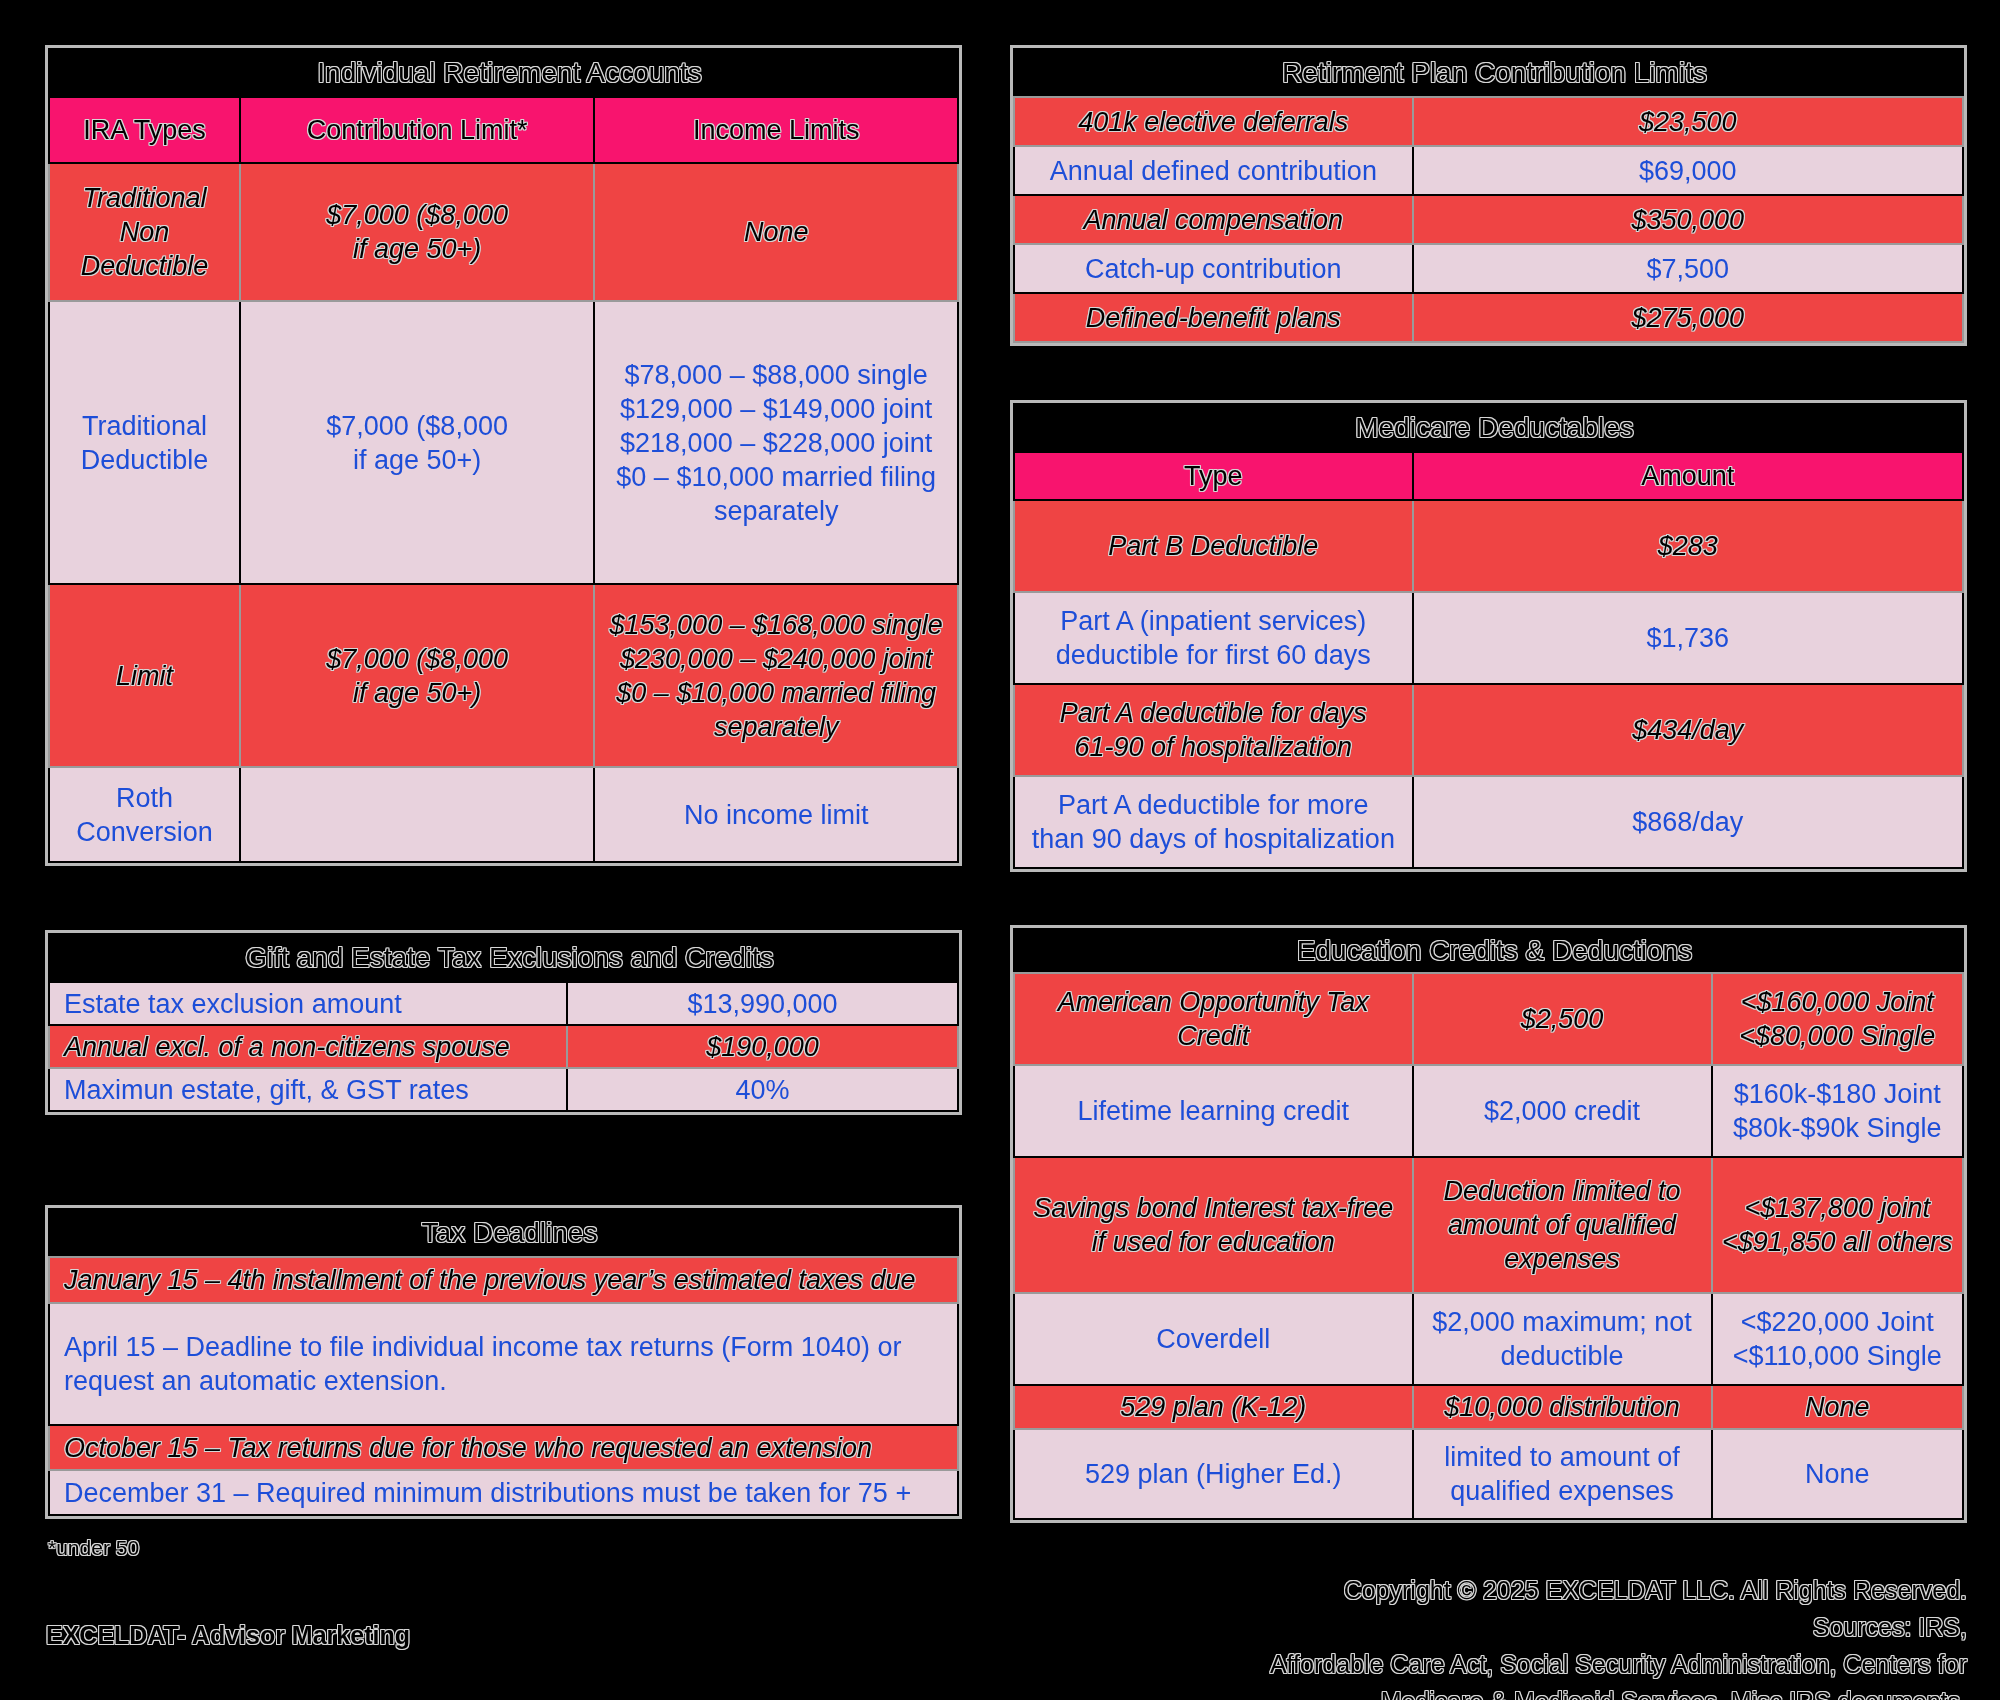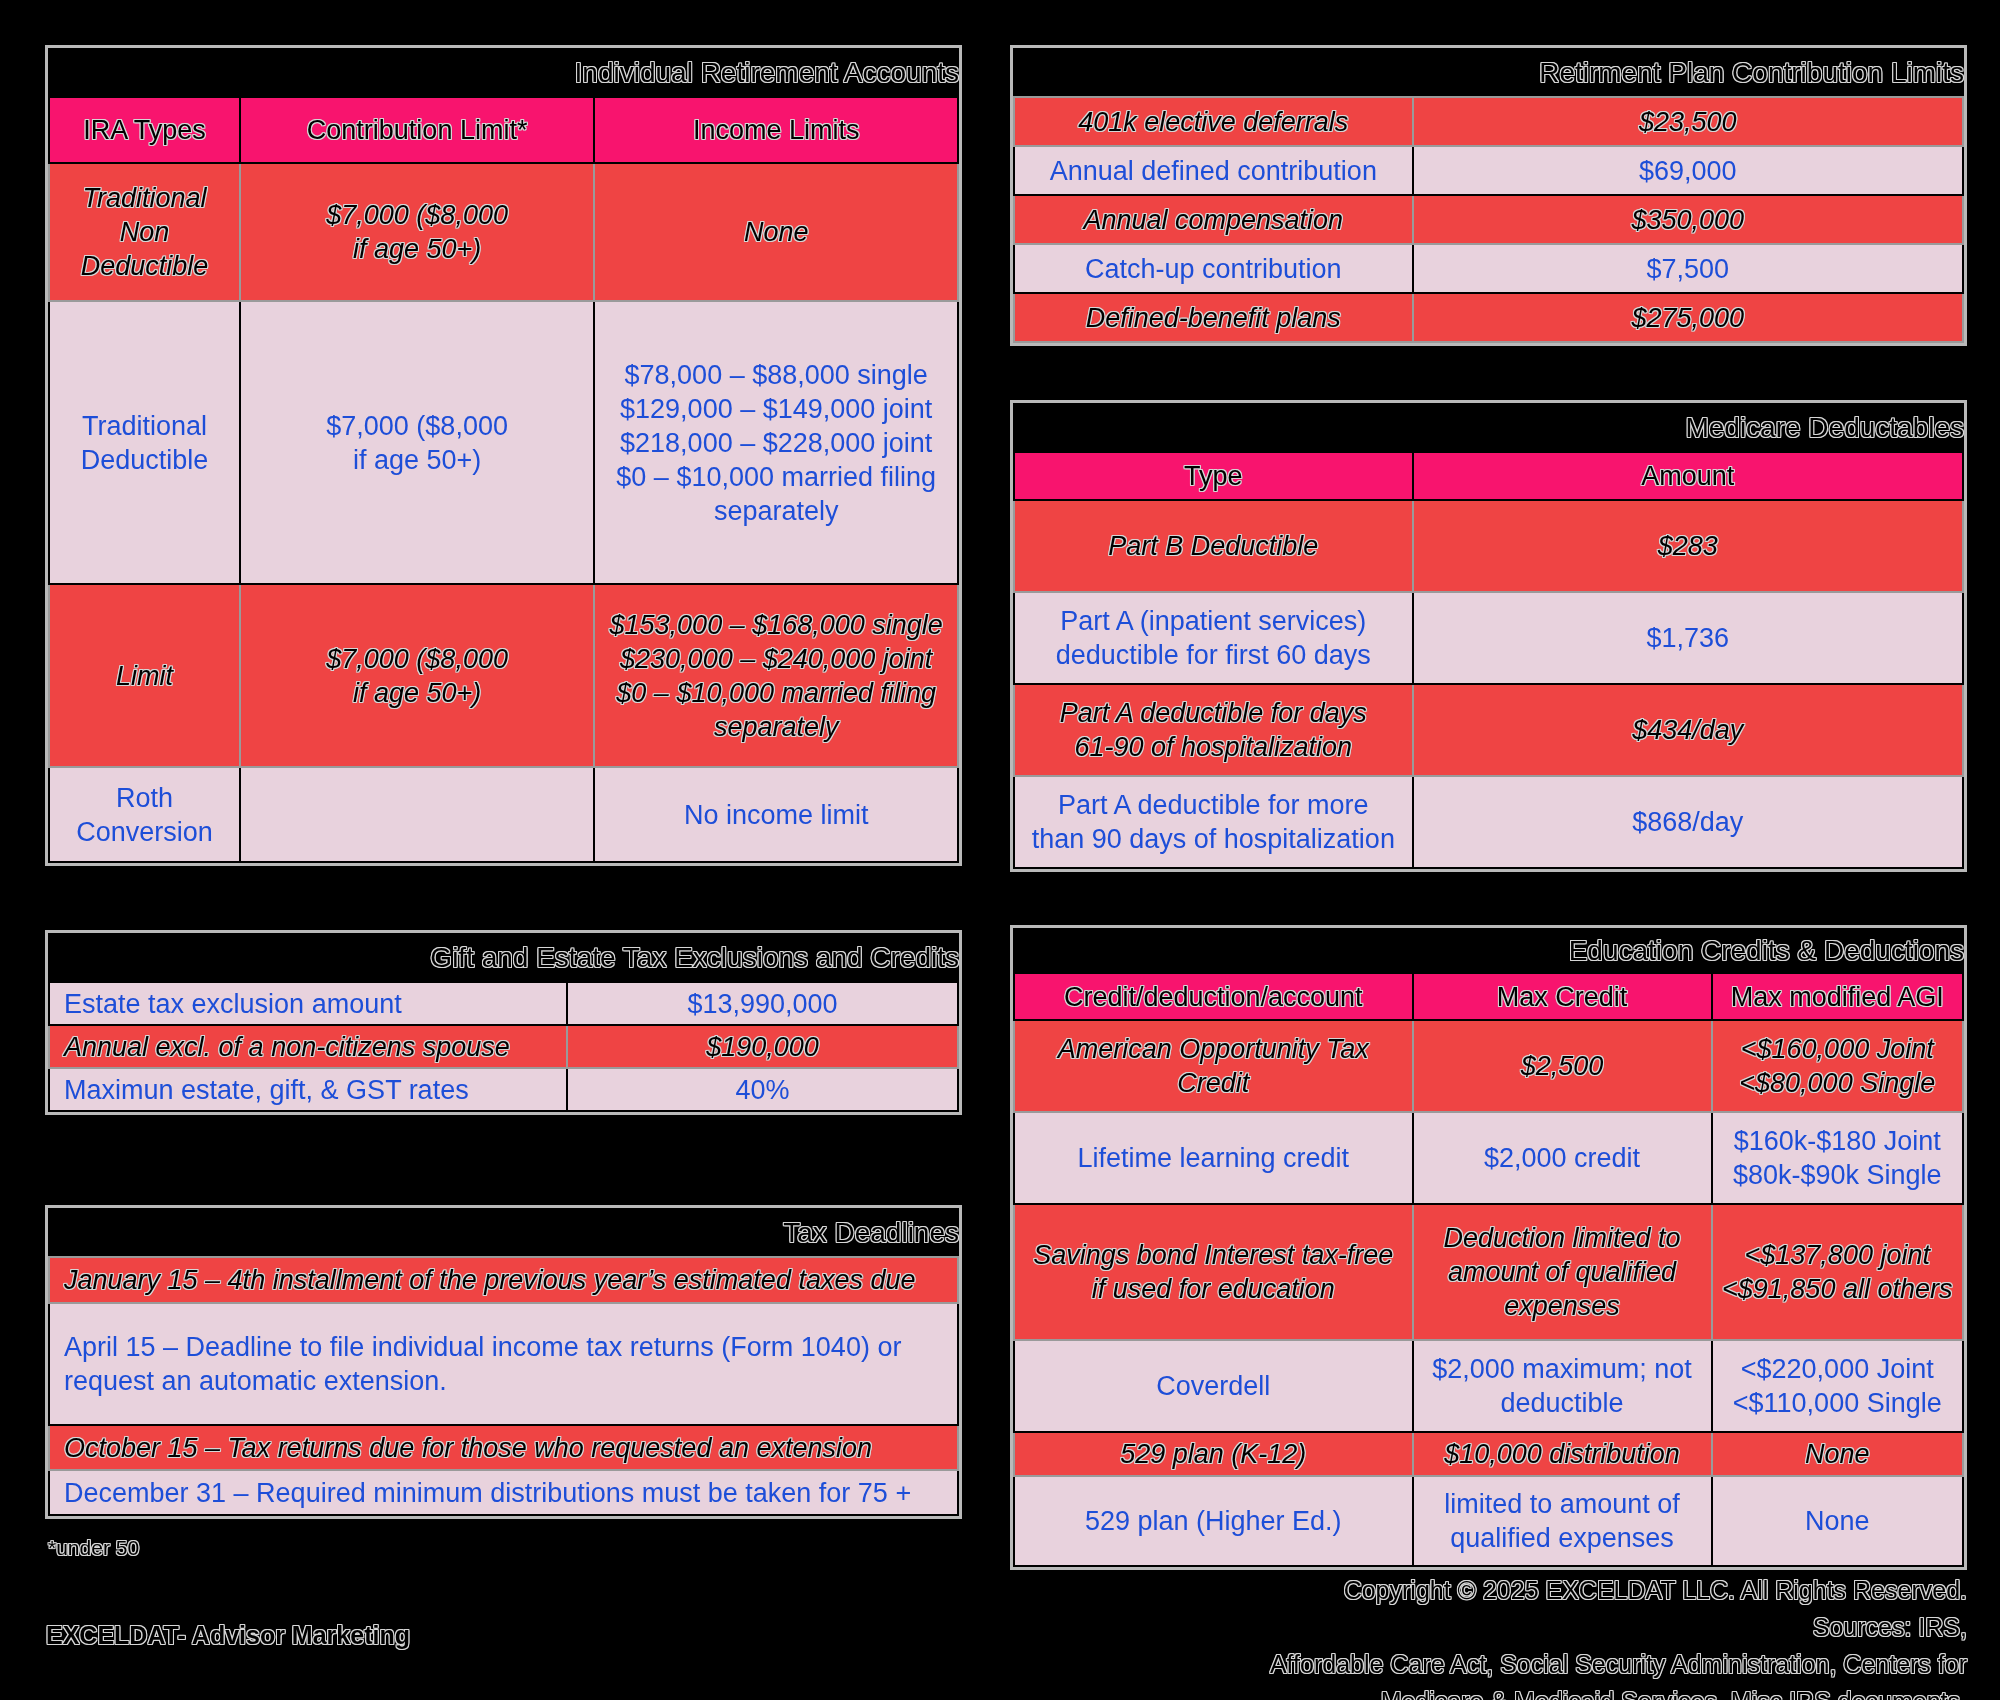--- a/index.html
+++ b/index.html
@@ -2,21 +2,21 @@
 <html><head>
 <meta charset="utf-8">
 <style>
   html,body{margin:0;padding:0;}
   body{
     width:2000px;height:1700px;position:relative;background:#000;
     font-family:"Liberation Sans","DejaVu Sans",sans-serif;color:#000;
   }
   .panel{position:absolute;border:3px solid #b9b9b9;background:#000;box-sizing:border-box;}
   .title{
-    font-size:28px;line-height:30px;padding:10px 0 8px 12px;text-align:right;
+    font-size:28px;line-height:30px;padding:10px 0 8px 12px;text-align:center;
   }
   .hollow{
     color:#000;
     text-shadow:-1px -1px 0 #d6d6d6,1px -1px 0 #d6d6d6,-1px 1px 0 #d6d6d6,1px 1px 0 #d6d6d6,
                 -1px 0 0 #d6d6d6,1px 0 0 #d6d6d6,0 -1px 0 #d6d6d6,0 1px 0 #d6d6d6;
   }
   table{border-collapse:collapse;width:100%;table-layout:fixed;}
   td{
     border:2px solid #9a9a9a;text-align:center;vertical-align:middle;
     white-space:pre-line;font-size:27px;line-height:34px;padding:2px 8px;
@@ -209,25 +209,20 @@
 
 <div class="panel" style="left:1010px;top:925px;width:957px;">
   <div class="title hollow" style="padding-top:8px;padding-bottom:6px;">Education Credits &amp; Deductions</div>
   <table>
     <colgroup>
         <col style="width:42%">
         <col style="width:31.5%">
         <col style="width:26.5%">
       </colgroup>
     <tbody>
-    <tr class="hdr" style="height:47px">
-      <td>Credit/deduction/account</td>
-      <td>Max Credit</td>
-      <td>Max modified AGI</td>
-    </tr>
     <tr class="dark" style="height:92px">
       <td>American Opportunity Tax Credit</td>
       <td>$2,500</td>
       <td>&lt;$160,000 Joint
 &lt;$80,000 Single</td>
     </tr>
     <tr class="pink" style="height:92px">
       <td>Lifetime learning credit</td>
       <td>$2,000 credit</td>
       <td>$160k-$180 Joint

